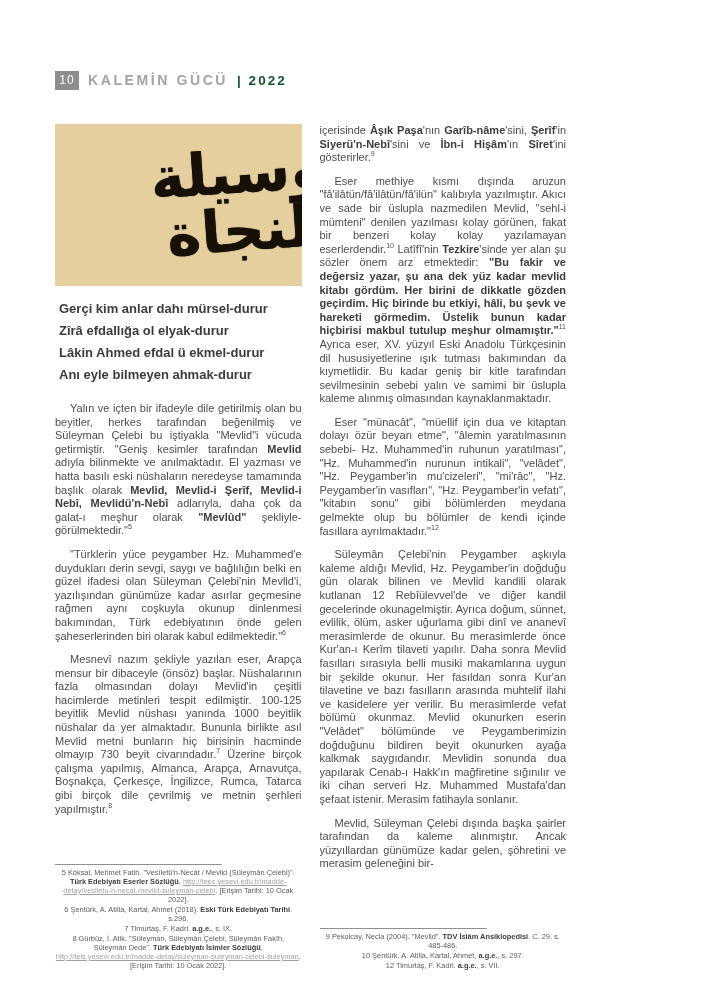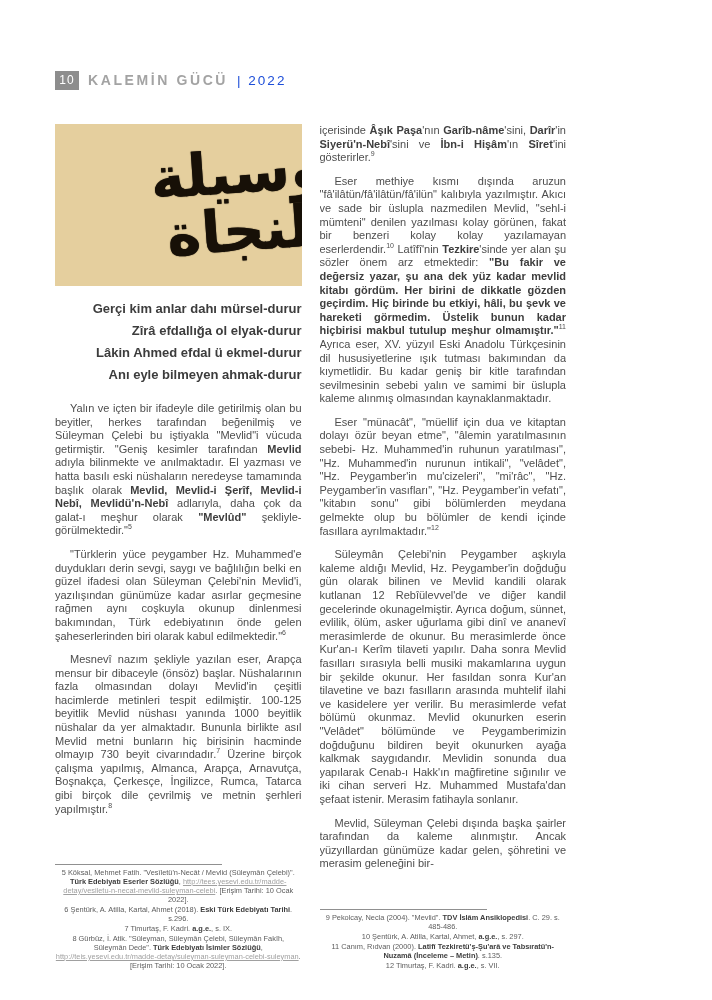--- a/index.html
+++ b/index.html
@@ -13,39 +13,39 @@
     overflow:hidden;
   }
   
   .hdr{display:flex;align-items:center;gap:9px;height:20px;margin-bottom:34px;}
   .pagenum{
     background:#8d8d8d;color:#ffffff;
     width:24px;height:19px;display:flex;align-items:center;justify-content:center;
     font-size:12px;letter-spacing:1px;
   }
   .mag-title{color:#a3a3a3;font-weight:bold;font-size:14px;letter-spacing:2.6px;}
-  .mag-year{color:#1d4ed8;font-weight:normal;font-size:13.5px;letter-spacing:2px;}
+  .mag-year{color:#14532d;font-weight:bold;font-size:13.5px;letter-spacing:2px;}
   
   .columns{display:flex;gap:18px;height:861px;}
   .col{flex:1;min-width:0;display:flex;flex-direction:column;height:100%;overflow:hidden;}
   
   .calli{
     width:273px;height:162px;background:#e5cf9e;
     display:flex;align-items:center;justify-content:center;
     margin:0 0 14px 0;
   }
   .calli .arabic{
     font-family:"DejaVu Sans",sans-serif;
     direction:rtl;font-size:58px;font-weight:bold;color:#171007;
     transform:rotate(-4deg);line-height:1;
     text-shadow:0 0 1px #171007;
   }
   
   .poem{margin:2px 0 12px 4px;}
-  .poem p{margin:0 0 9px;font-size:13px;line-height:13px;font-weight:bold;color:#3c3c3c;text-align:right;}
+  .poem p{margin:0 0 9px;font-size:13px;line-height:13px;font-weight:bold;color:#3c3c3c;}
   
   .bodytxt p{
     margin:0 0 10px;font-size:11px;line-height:13.6px;color:#4d4d4d;
     text-align:justify;text-indent:15px;
   }
   .col-right .bodytxt p:first-child{text-indent:0;}
   .bodytxt sup{font-size:7px;line-height:0;}
   .bi{font-weight:bold;color:#3e3e3e;}
   
   .fnblock{margin-top:auto;padding-bottom:14px;}
@@ -89,31 +89,30 @@
             <p>5 Köksal, Mehmet Fatih. "Vesîletü'n-Necât / Mevlid (Süleymân Çelebi)". <b class="bi">Türk Edebiyatı Eserler Sözlüğü</b>, <span class="fn-link">http://tees.yesevi.edu.tr/madde-detay/vesiletu-n-necat-mevlid-suleyman-celebi</span>. [Erişim Tarihi: 10 Ocak 2022].</p>
             <p>6 Şentürk, A. Atilla, Kartal, Ahmet (2018). <b class="bi">Eski Türk Edebiyatı Tarihi</b>. s.296.</p>
             <p>7 Timurtaş, F. Kadri. <b class="bi">a.g.e.</b>, s. IX.</p>
             <p>8 Gürbüz, İ. Atik. "Süleyman, Süleymân Çelebi, Süleymân Fakîh, Süleymân Dede". <b class="bi">Türk Edebiyatı İsimler Sözlüğü</b>, <span class="fn-link">http://teis.yesevi.edu.tr/madde-detay/suleyman-suleyman-celebi-suleyman</span>. [Erişim Tarihi: 10 Ocak 2022].</p>
           </div>
       </div>
     </div>
 
     <div class="col col-right">
       <div class="bodytxt">
-          <p>içerisinde <b class="bi">Âşık Paşa</b>'nın <b class="bi">Garîb-nâme</b>'sini, <b class="bi">Darîr</b>'in <b class="bi">Siyerü'n-Nebî</b>'sini ve <b class="bi">İbn-i Hişâm</b>'ın <b class="bi">Sîret</b>'ini gösterirler.<sup>9</sup></p>
+          <p>içerisinde <b class="bi">Âşık Paşa</b>'nın <b class="bi">Garîb-nâme</b>'sini, <b class="bi">Şerîf</b>'in <b class="bi">Siyerü'n-Nebî</b>'sini ve <b class="bi">İbn-i Hişâm</b>'ın <b class="bi">Sîret</b>'ini gösterirler.<sup>9</sup></p>
           <p>Eser methiye kısmı dışında aruzun "fâ'ilâtün/fâ'ilâtün/fâ'ilün" kalıbıyla yazılmıştır. Akıcı ve sade bir üslupla nazmedilen Mevlid, "sehl-i mümteni" denilen yazılması kolay görünen, fakat bir benzeri kolay kolay yazılamayan eserlerdendir.<sup>10</sup> Latîfî'nin <b class="bi">Tezkire</b>'sinde yer alan şu sözler önem arz etmektedir: <b class="bi">"Bu fakir ve değersiz yazar, şu ana dek yüz kadar mevlid kitabı gördüm. Her birini de dikkatle gözden geçirdim. Hiç birinde bu etkiyi, hâli, bu şevk ve hareketi görmedim. Üstelik bunun kadar hiçbirisi makbul tutulup meşhur olmamıştır."</b><sup>11</sup> Ayrıca eser, XV. yüzyıl Eski Anadolu Türkçesinin dil hususiyetlerine ışık tutması bakımından da kıymetlidir. Bu kadar geniş bir kitle tarafından sevilmesinin sebebi yalın ve samimi bir üslupla kaleme alınmış olmasından kaynaklanmaktadır.</p>
           <p>Eser "münacât", "müellif için dua ve kitaptan dolayı özür beyan etme", "âlemin yaratılmasının sebebi- Hz. Muhammed'in ruhunun yaratılması", "Hz. Muhammed'in nurunun intikali", "velâdet", "Hz. Peygamber'in mu'cizeleri", "mi'râc", "Hz. Peygamber'in vasıfları", "Hz. Peygamber'in vefatı", "kitabın sonu" gibi bölümlerden meydana gelmekte olup bu bölümler de kendi içinde fasıllara ayrılmaktadır."<sup>12</sup></p>
           <p>Süleymân Çelebi'nin Peygamber aşkıyla kaleme aldığı Mevlid, Hz. Peygamber'in doğduğu gün olarak bilinen ve Mevlid kandili olarak kutlanan 12 Rebîülevvel'de ve diğer kandil gecelerinde okunagelmiştir. Ayrıca doğum, sünnet, evlilik, ölüm, asker uğurlama gibi dinî ve ananevî merasimlerde de okunur. Bu merasimlerde önce Kur'an-ı Kerîm tilaveti yapılır. Daha sonra Mevlid fasılları sırasıyla belli musiki makamlarına uygun bir şekilde okunur. Her fasıldan sonra Kur'an tilavetine ve bazı fasılların arasında muhtelif ilahi ve kasidelere yer verilir. Bu merasimlerde vefat bölümü okunmaz. Mevlid okunurken eserin "Velâdet" bölümünde ve Peygamberimizin doğduğunu bildiren beyit okunurken ayağa kalkmak saygıdandır. Mevlidin sonunda dua yapılarak Cenab-ı Hakk'ın mağfiretine sığınılır ve iki cihan serveri Hz. Muhammed Mustafa'dan şefaat istenir. Merasim fatihayla sonlanır.</p>
           <p>Mevlid, Süleyman Çelebi dışında başka şairler tarafından da kaleme alınmıştır. Ancak yüzyıllardan günümüze kadar gelen, şöhretini ve merasim geleneğini bir-</p>
         </div>
       <div class="fnblock">
         <div class="fnsep"></div>
         <div>
             <p>9 Pekolcay, Necla (2004). "Mevlid". <b class="bi">TDV İslâm Ansiklopedisi</b>. C. 29. s. 485-486.</p>
             <p>10 Şentürk, A. Atilla, Kartal, Ahmet, <b class="bi">a.g.e.</b>, s. 297.</p>
-            <p>11 Canım, Rıdvan (2000). <b class="bi">Latîfî Tezkiretü'ş-Şu'arâ ve Tabsıratü'n-Nuzamâ (İnceleme – Metin)</b>. s.135.</p>
             <p>12 Timurtaş, F. Kadri. <b class="bi">a.g.e.</b>, s. VII.</p>
           </div>
       </div>
     </div>
 
   </div>
 </div>
 
 </body></html>

